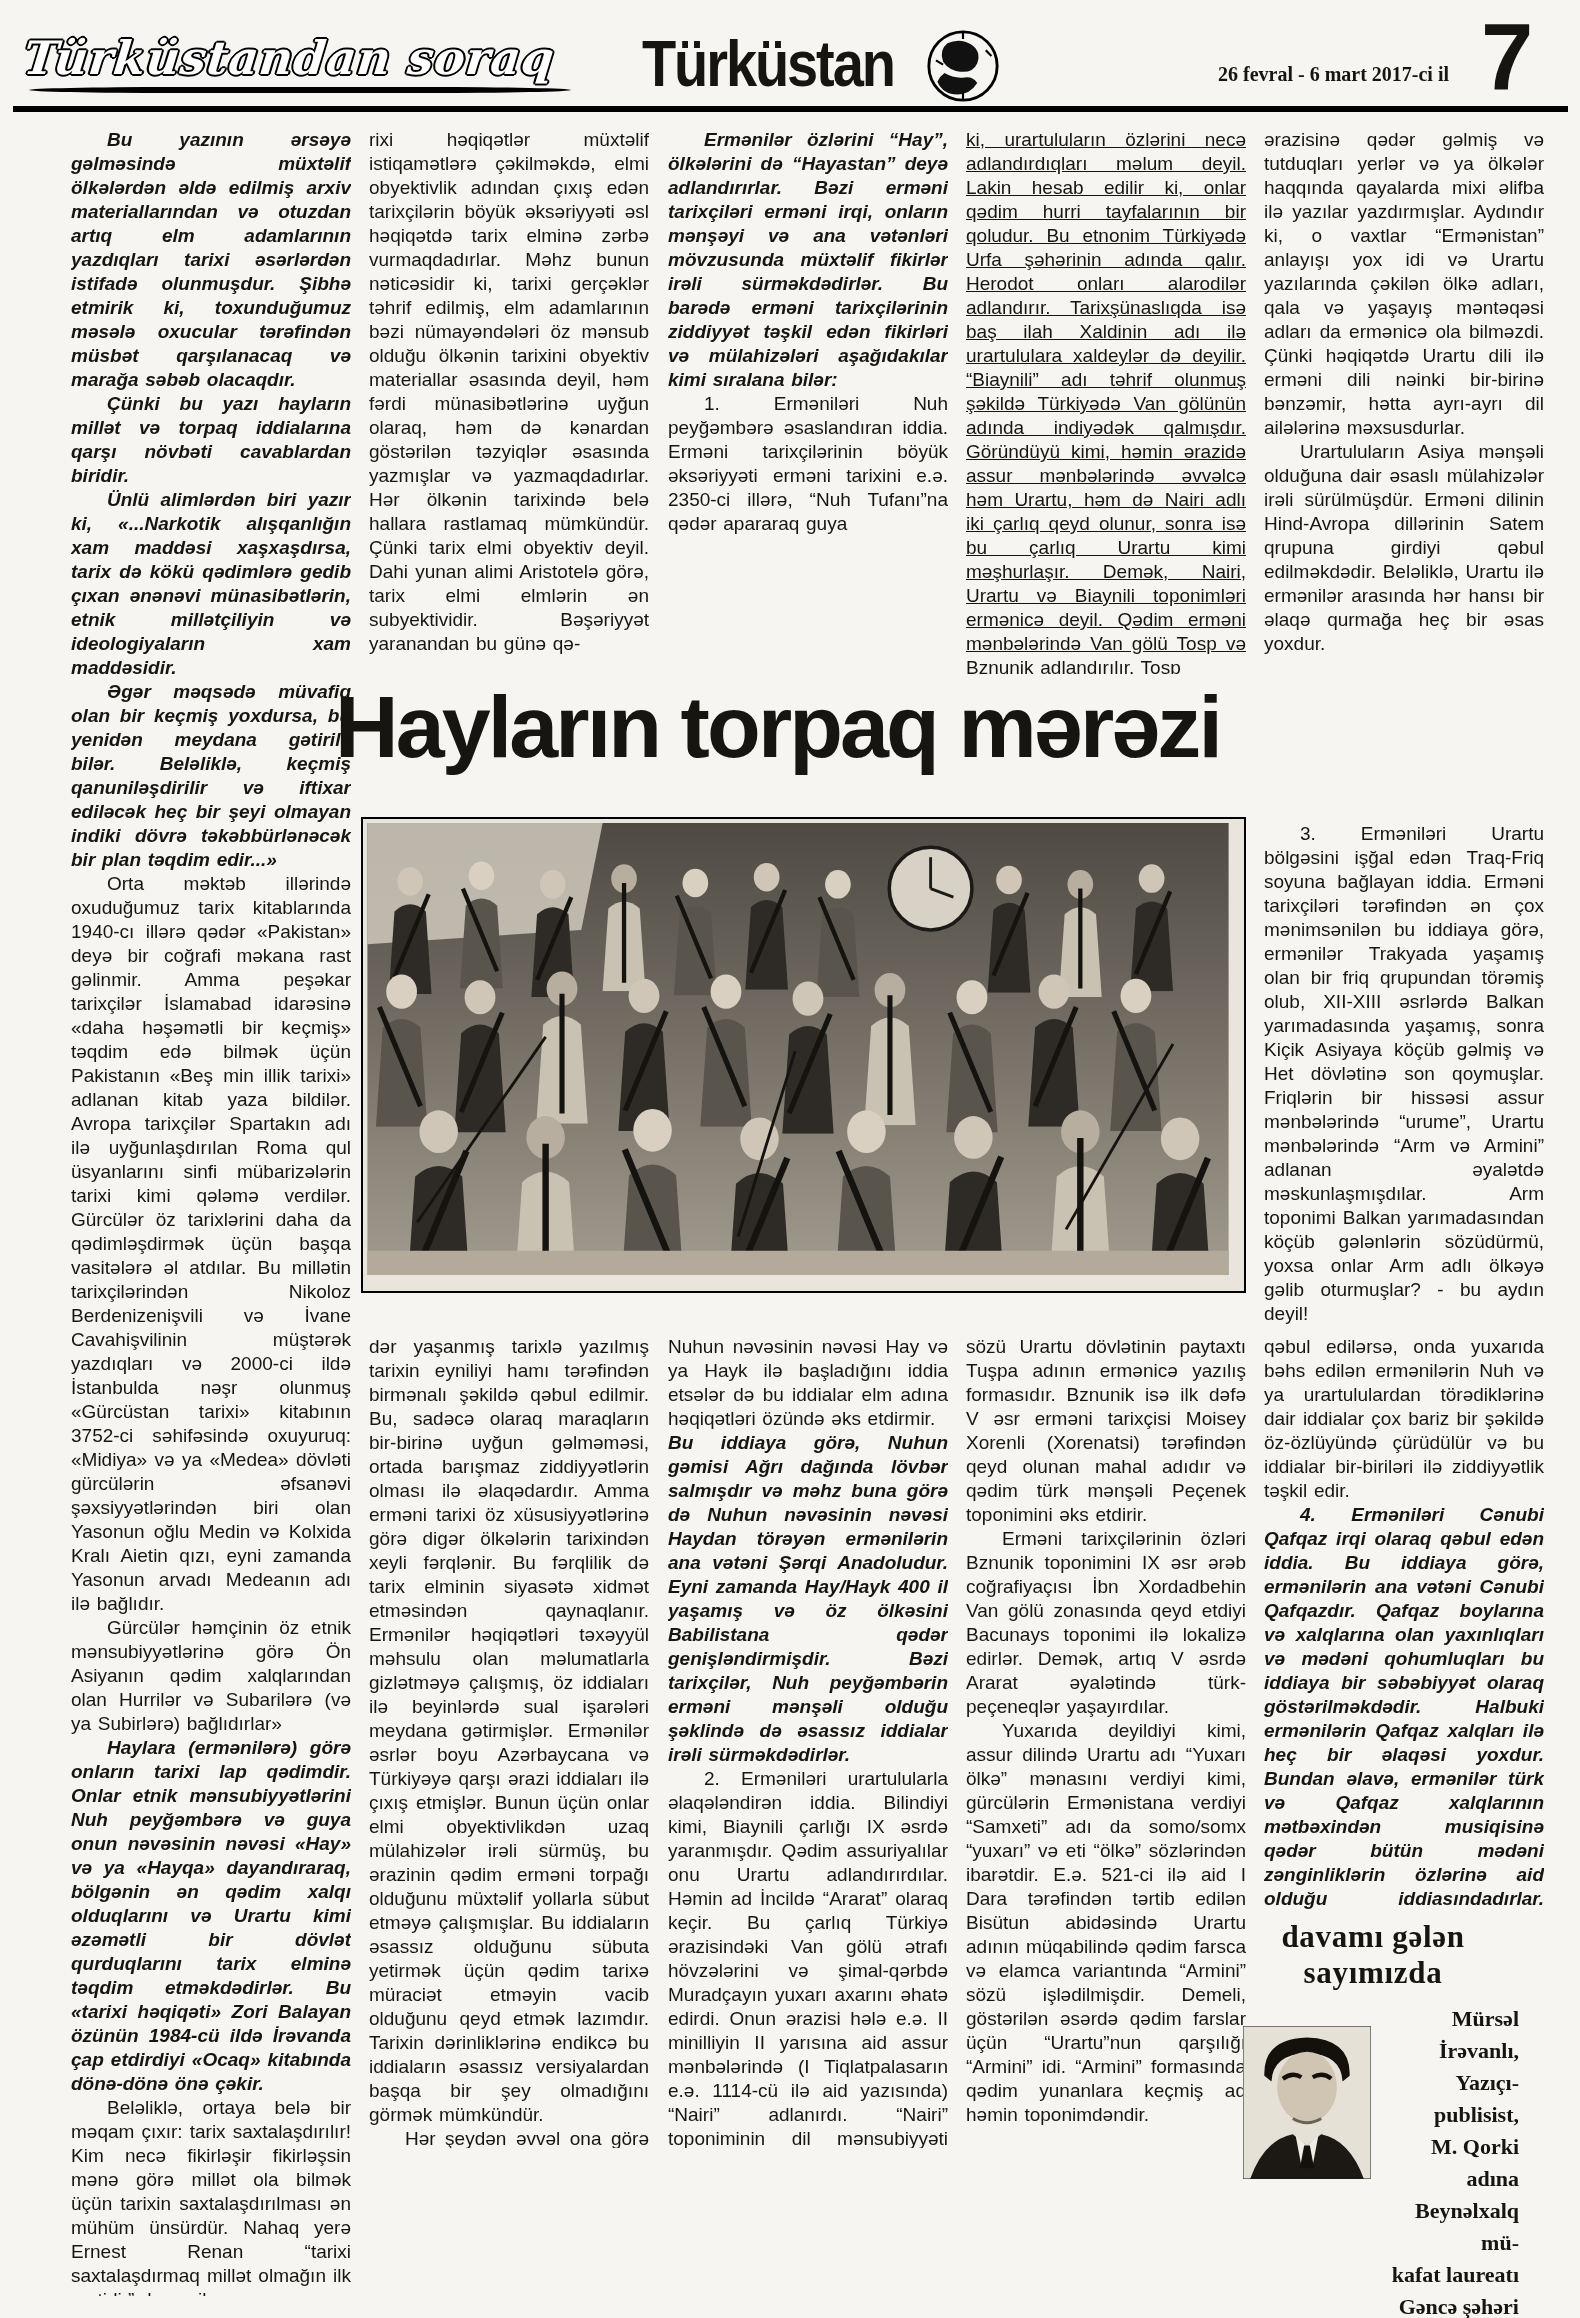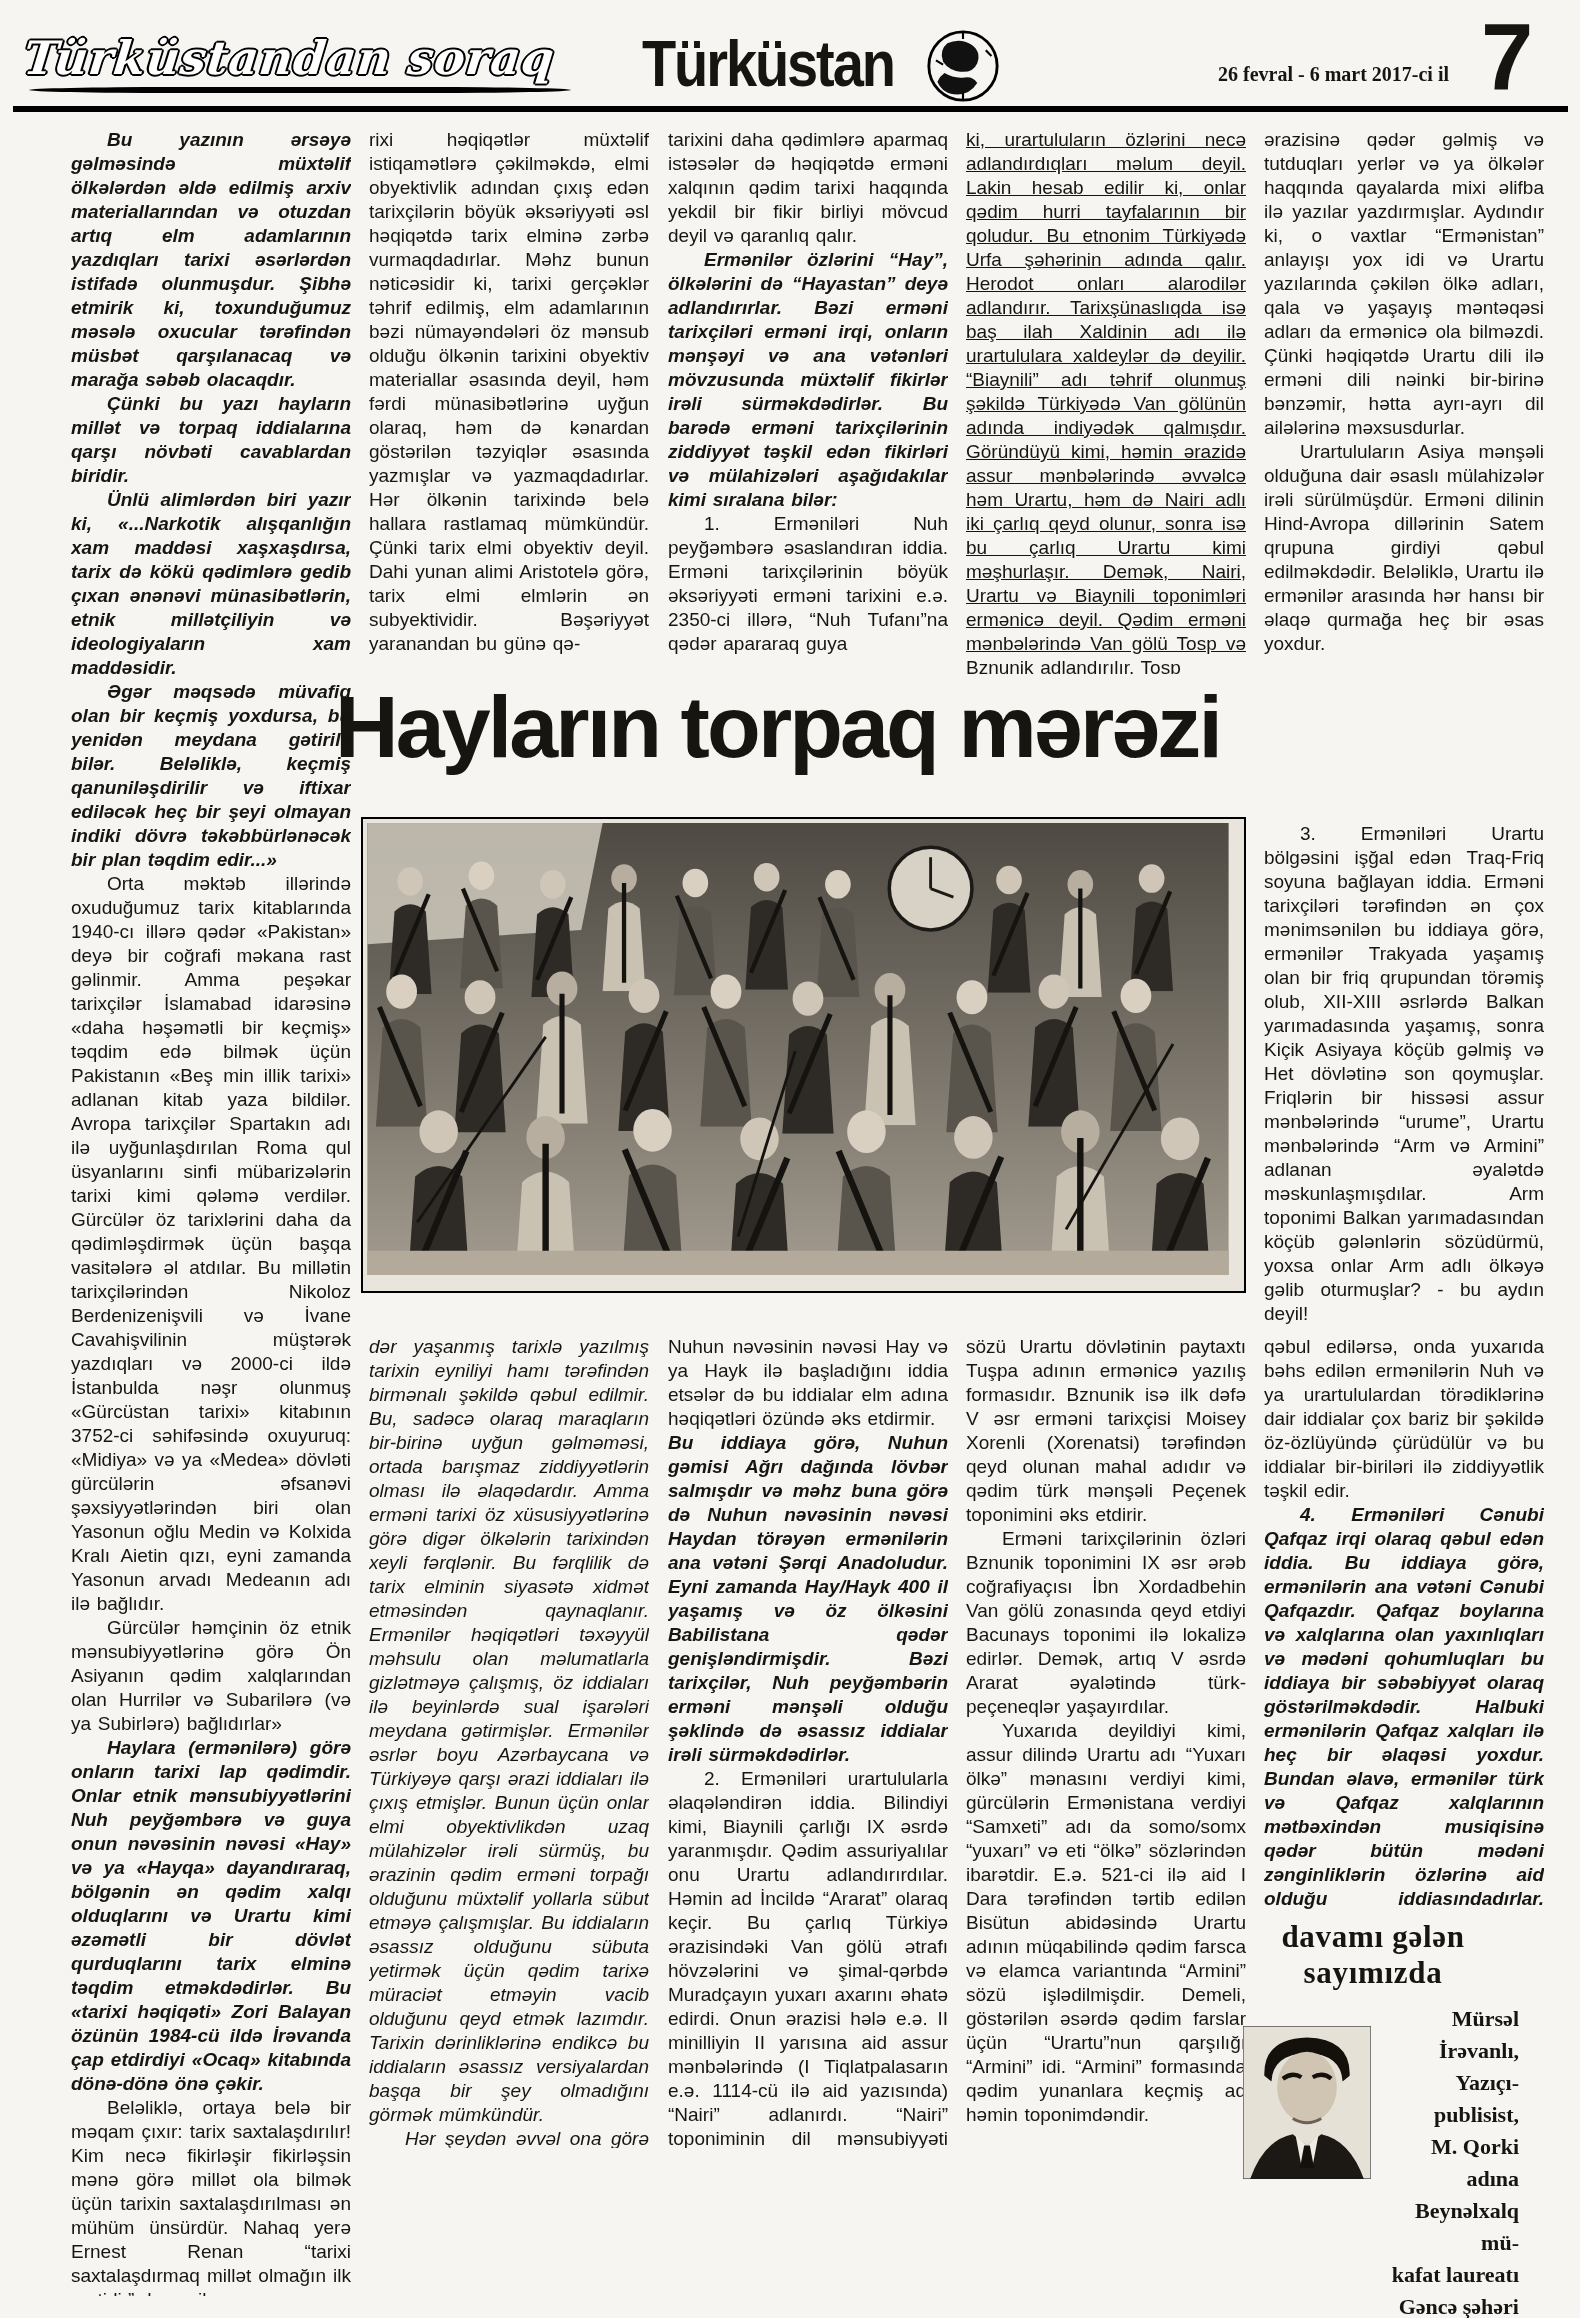--- a/index.html
+++ b/index.html
@@ -24,21 +24,21 @@
   .col{position:absolute;width:280px;overflow:hidden;text-align:justify;margin-left:30px;}
   .col p{margin:0;font-size:19px;line-height:24px;text-indent:36px;word-spacing:1.4px;}
   .col p.lead, .col p.boldital{font-weight:700;font-style:italic;}
   .col p.noindent{text-indent:0;}
   .c1 {left:41px;  top:128px; height:2168px;}
   .c2t{left:339px; top:128px; height:546px;}
   .c3t{left:638px; top:128px; height:546px;}
   .c4t{left:936px;top:128px; height:546px;text-decoration:underline;}
   .c5t{left:1234px;top:128px; height:546px;}
   .c5m{left:1234px;top:822px;height:503px;}
-  .c2b{left:339px; top:1335px;height:813px;font-style:italic;}
+  .c2b{left:339px; top:1335px;height:813px;}
   .c3b{left:638px; top:1335px;height:813px;}
   .c4b{left:936px;top:1335px;height:813px;}
   .c5b{left:1234px;top:1335px;height:581px;}
   
   .headline{position:absolute;left:335px;top:676px;width:1184px;height:114px;
       font-family:"Liberation Sans",sans-serif;font-weight:700;font-size:88px;
       letter-spacing:-2.9px;white-space:nowrap;}
   
   .photo{position:absolute;left:361px;top:817px;width:874px;height:465px;
       border:2.9px solid #000;background:#e9e5dc;padding:3.6px;}
@@ -82,21 +82,20 @@
       <p class="para lead">Əgər məqsədə müvafiq olan bir keçmiş yoxdursa, bu yenidən meydana gətirilə bilər. Beləliklə, keçmiş qanuniləşdirilir və iftixar ediləcək heç bir şeyi olmayan indiki dövrə təkəbbürlənəcək bir plan təqdim edir...»</p>
       <p class="para normal">Orta məktəb illərində oxuduğumuz tarix kitablarında 1940-cı illərə qədər «Pakistan» deyə bir coğrafi məkana rast gəlinmir. Amma peşəkar tarixçilər İslamabad idarəsinə «daha həşəmətli bir keçmiş» təqdim edə bilmək üçün Pakistanın «Beş min illik tarixi» adlanan kitab yaza bildilər. Avropa tarixçilər Spartakın adı ilə uyğunlaşdırılan Roma qul üsyanlarını sinfi mübarizələrin tarixi kimi qələmə verdilər. Gürcülər öz tarixlərini daha da qədimləşdirmək üçün başqa vasitələrə əl atdılar. Bu millətin tarixçilərindən Nikoloz Berdenizenişvili və İvane Cavahişvilinin müştərək yazdıqları və 2000-ci ildə İstanbulda nəşr olunmuş «Gürcüstan tarixi» kitabının 3752-ci səhifəsində oxuyuruq: «Midiya» və ya «Medea» dövləti gürcülərin əfsanəvi şəxsiyyətlərindən biri olan Yasonun oğlu Medin və Kolxida Kralı Aietin qızı, eyni zamanda Yasonun arvadı Medeanın adı ilə bağlıdır.</p>
       <p class="para normal">Gürcülər həmçinin öz etnik mənsubiyyətlərinə görə Ön Asiyanın qədim xalqlarından olan Hurrilər və Subarilərə (və ya Subirlərə) bağlıdırlar»</p>
       <p class="para lead">Haylara (ermənilərə) görə onların tarixi lap qədimdir. Onlar etnik mənsubiyyətlərini Nuh peyğəmbərə və guya onun nəvəsinin nəvəsi «Hay» və ya «Hayqa» dayandıraraq, bölgənin ən qədim xalqı olduqlarını və Urartu kimi əzəmətli bir dövlət qurduqlarını tarix elminə təqdim etməkdədirlər. Bu «tarixi həqiqəti» Zori Balayan özünün 1984-cü ildə İrəvanda çap etdirdiyi «Ocaq» kitabında dönə-dönə önə çəkir.</p>
       <p class="para normal">Beləliklə, ortaya belə bir məqam çıxır: tarix saxtalaşdırılır! Kim necə fikirləşir fikirləşsin mənə görə millət ola bilmək üçün tarixin saxtalaşdırılması ən mühüm ünsürdür. Nahaq yerə Ernest Renan “tarixi saxtalaşdırmaq millət olmağın ilk şərtidir” deməyib.</p>
     </div>
   <div class="col c2t">
       <p class="para normal noindent">rixi həqiqətlər müxtəlif istiqamətlərə çəkilməkdə, elmi obyektivlik adından çıxış edən tarixçilərin böyük əksəriyyəti əsl həqiqətdə tarix elminə zərbə vurmaqdadırlar. Məhz bunun nəticəsidir ki, tarixi gerçəklər təhrif edilmiş, elm adamlarının bəzi nümayəndələri öz mənsub olduğu ölkənin tarixini obyektiv materiallar əsasında deyil, həm fərdi münasibətlərinə uyğun olaraq, həm də kənardan göstərilən təzyiqlər əsasında yazmışlar və yazmaqdadırlar. Hər ölkənin tarixində belə hallara rastlamaq mümkündür. Çünki tarix elmi obyektiv deyil. Dahi yunan alimi Aristotelə görə, tarix elmi elmlərin ən subyektividir. Bəşəriyyət yaranandan bu günə qə-</p>
     </div>
   <div class="col c3t">
-      <p class="para normal noindent">tarixini daha qədimlərə aparmaq istəsələr də həqiqətdə erməni xalqının qədim tarixi haqqında yekdil bir fikir birliyi mövcud deyil və qaranlıq qalır.</p>
       <p class="para boldital">Ermənilər özlərini “Hay”, ölkələrini də “Hayastan” deyə adlandırırlar. Bəzi erməni tarixçiləri erməni irqi, onların mənşəyi və ana vətənləri mövzusunda müxtəlif fikirlər irəli sürməkdədirlər. Bu barədə erməni tarixçilərinin ziddiyyət təşkil edən fikirləri və mülahizələri aşağıdakılar kimi sıralana bilər:</p>
       <p class="para normal">1. Erməniləri Nuh peyğəmbərə əsaslandıran iddia. Erməni tarixçilərinin böyük əksəriyyəti erməni tarixini e.ə. 2350-ci illərə, “Nuh Tufanı”na qədər apararaq guya</p>
     </div>
   <div class="col c4t">
       <p class="para normal noindent">ki, urartuluların özlərini necə adlandırdıqları məlum deyil. Lakin hesab edilir ki, onlar qədim hurri tayfalarının bir qoludur. Bu etnonim Türkiyədə Urfa şəhərinin adında qalır. Herodot onları alarodilər adlandırır. Tarixşünaslıqda isə baş ilah Xaldinin adı ilə urartululara xaldeylər də deyilir. “Biaynili” adı təhrif olunmuş şəkildə Türkiyədə Van gölünün adında indiyədək qalmışdır. Göründüyü kimi, həmin ərazidə assur mənbələrində əvvəlcə həm Urartu, həm də Nairi adlı iki çarlıq qeyd olunur, sonra isə bu çarlıq Urartu kimi məşhurlaşır. Demək, Nairi, Urartu və Biaynili toponimləri ermənicə deyil. Qədim erməni mənbələrində Van gölü Tosp və Bznunik adlandırılır. Tosp</p>
     </div>
   <div class="col c5t">
       <p class="para normal noindent">ərazisinə qədər gəlmiş və tutduqları yerlər və ya ölkələr haqqında qayalarda mixi əlifba ilə yazılar yazdırmışlar. Aydındır ki, o vaxtlar “Ermənistan” anlayışı yox idi və Urartu yazılarında çəkilən ölkə adları, qala və yaşayış məntəqəsi adları da ermənicə ola bilməzdi. Çünki həqiqətdə Urartu dili ilə erməni dili nəinki bir-birinə bənzəmir, hətta ayrı-ayrı dil ailələrinə məxsusdurlar.</p>
       <p class="para normal">Urartuluların Asiya mənşəli olduğuna dair əsaslı mülahizələr irəli sürülmüşdür. Erməni dilinin Hind-Avropa dillərinin Satem qrupuna girdiyi qəbul edilməkdədir. Beləliklə, Urartu ilə ermənilər arasında hər hansı bir əlaqə qurmağa heç bir əsas yoxdur.</p>
     </div>

